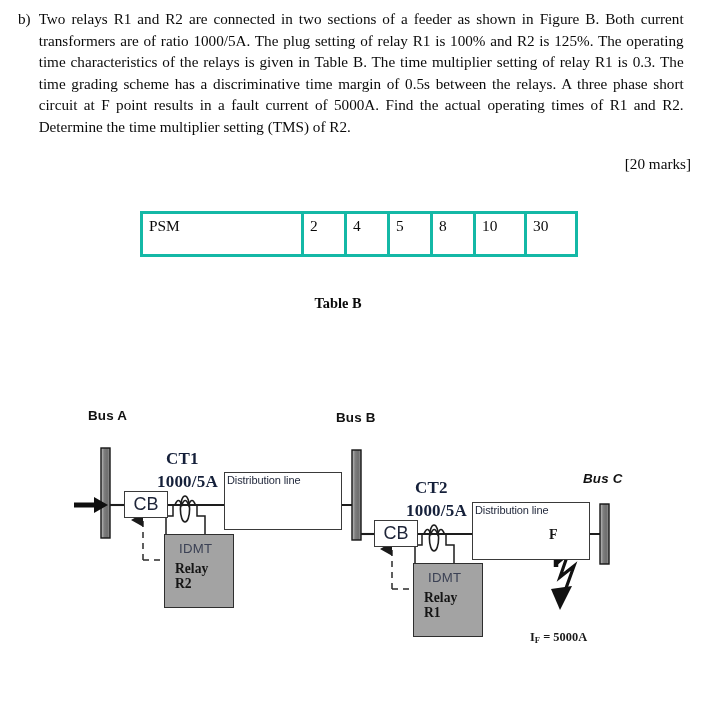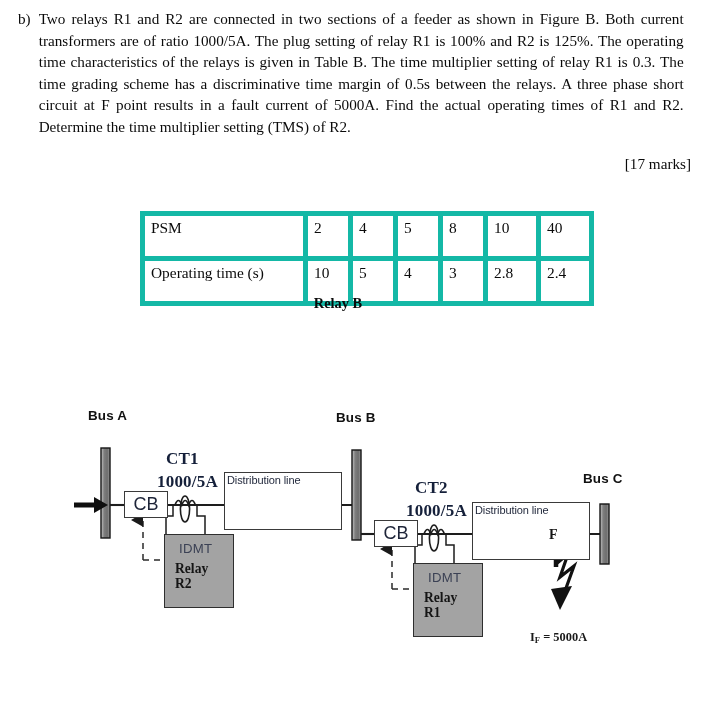--- a/index.html
+++ b/index.html
@@ -54,21 +54,21 @@
     position: absolute;
     left: 140px;
     top: 211px;
   }
   table.psm {
     border-collapse: collapse;
     font-family: "Liberation Serif", serif;
     font-size: 15.4px;
   }
   table.psm td {
-    border: 5px solid #14b8a6;
+    border: 3px solid #14b8a6;
     height: 38px;
     vertical-align: top;
     padding: 2px 6px 0 6px;
     line-height: 20px;
     text-align: left;
     background: #fff;
   }
   table.psm td.label-cell { width: 146px; }
   table.psm td.val       { width: 28px; text-align: left; }
   table.psm td.val.wide  { width: 36px; }
@@ -204,46 +204,37 @@
 </style>
 </head>
 <body>
 
 <div id="page">
 
   <div class="question">
     <div class="q-label">b)</div>
     <div class="q-body">Two relays R1 and R2 are connected in two sections of a feeder as shown in Figure B. Both current transformers are of ratio 1000/5A. The plug setting of relay R1 is 100% and R2 is 125%. The operating time characteristics of the relays is given in Table B. The time multiplier setting of relay R1 is 0.3. The time grading scheme has a discriminative time margin of 0.5s between the relays. A three phase short circuit at F point results in a fault current of 5000A. Find the actual operating times of R1 and R2. Determine the time multiplier setting (TMS) of R2.</div>
   </div>
-  <div class="marks">[17 marks]</div>
+  <div class="marks">[20 marks]</div>
 
   <div class="table-wrap">
     <table class="psm">
       <tbody>
           <tr>
         <td class="label-cell">PSM</td>
         <td class="val">2</td>
         <td class="val">4</td>
         <td class="val">5</td>
         <td class="val">8</td>
         <td class="val wide">10</td>
-        <td class="val wide">40</td>
-      </tr>
-      <tr>
-        <td class="label-cell">Operating time (s)</td>
-        <td class="val">10</td>
-        <td class="val">5</td>
-        <td class="val">4</td>
-        <td class="val">3</td>
-        <td class="val wide">2.8</td>
-        <td class="val wide">2.4</td>
+        <td class="val wide">30</td>
       </tr>
     </tbody>
       </table>
-    <div class="table-caption">Relay B</div>
+    <div class="table-caption">Table B</div>
   </div>
 
   <div class="figure">
 
     <svg class="fig-svg" viewBox="0 0 703 330">
       <defs>
         <linearGradient id="busgrad" x1="0" y1="0" x2="1" y2="0">
           <stop offset="0%" stop-color="#c9c9c9"></stop>
           <stop offset="35%" stop-color="#7e7e7e"></stop>
           <stop offset="70%" stop-color="#6e6e6e"></stop>
@@ -310,21 +301,21 @@
 
       <g>
         <line x1="556" y1="153" x2="556" y2="175" stroke="#111" stroke-width="4.5"></line>
         <path d="M556 172 L568 162 L560 185 L574 174 L561 210" fill="none" stroke="#111" stroke-width="3.2" stroke-linejoin="miter"></path>
         <path d="M551 197 L572 194 L560 218 Z" fill="#111"></path>
       </g>
     </svg>
 
     <div class="bus-label" style="left:88px; top:16px;">Bus A</div>
     <div class="bus-label" style="left:336px; top:18px;">Bus B</div>
-    <div class="bus-label" style="left:583px; top:79px;">Bus C</div>
+    <div class="bus-label" style="left:583px; top:79px;font-style:italic;">Bus C</div>
 
     <div class="ct-label" style="left:166px; top:57px;">CT1</div>
     <div class="ct-label" style="left:157px; top:80px;">1000/5A</div>
     <div class="ct-label" style="left:415px; top:86px;">CT2</div>
     <div class="ct-label" style="left:406px; top:109px;">1000/5A</div>
 
     <div class="cb-box" style="left:124px; top:99px; width:44px; height:27px;">CB</div>
     <div class="cb-box" style="left:374px; top:128px; width:44px; height:27px;">CB</div>
 
     <div class="dl-box" style="left:224px; top:80px; width:118px; height:58px;"></div>

